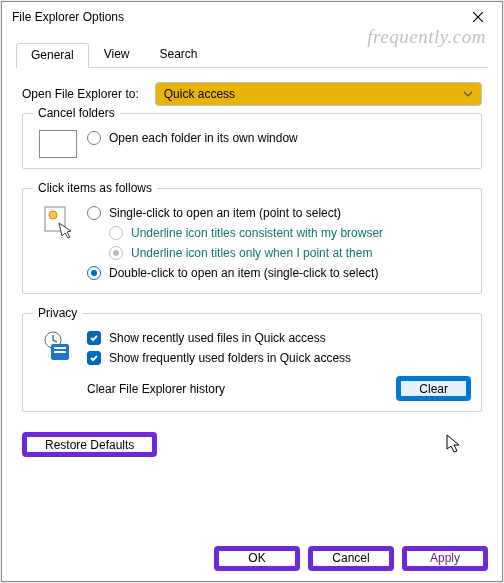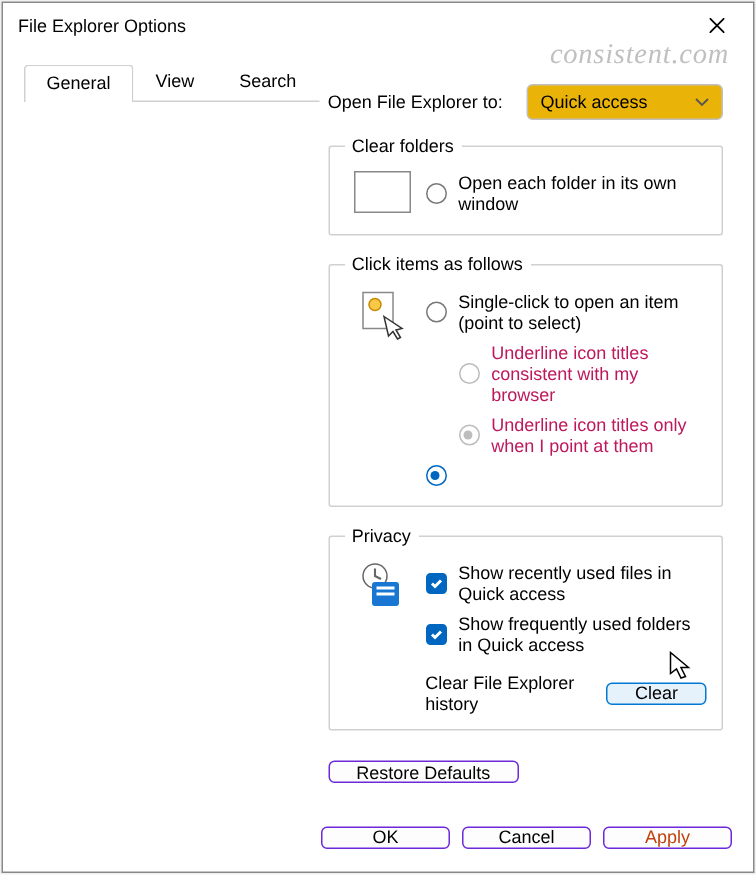--- a/index.html
+++ b/index.html
@@ -3,91 +3,91 @@
 <meta charset="utf-8">
 <style>
 *{box-sizing:border-box;margin:0;padding:0;font-family:"Segoe UI",Tahoma,sans-serif;font-size:12px;color:#000}
 body{background:#f0f0f0;width:504px;height:583px;position:relative}
 .dialog{width:502px;height:581px;background:#fff;border:1px solid #888;position:absolute;top:1px;left:1px;display:flex;flex-direction:column}
 .titlebar{height:30px;display:flex;align-items:center;padding:0 2px 0 10px}
 .titlebar-title{flex:1;font-size:12px}
 .close-btn{width:44px;height:28px;display:flex;align-items:center;justify-content:center}
 .close-btn svg{width:10px;height:10px;stroke:#000;stroke-width:1.2}
 .watermark{position:absolute;top:24px;right:16px;font-size:19px;color:#c0c0c0;font-family:Georgia,serif;font-style:italic;letter-spacing:.5px;pointer-events:none}
-.content{flex:1;padding:10px 14px 8px;display:flex;flex-direction:row}
+.content{flex:1;padding:10px 14px 8px;display:flex;flex-direction:column}
 .tabs{display:flex;border-bottom:1px solid #d0d0d0;height:26px}
 .tab{padding:4px 14px;border:1px solid transparent;border-bottom:none;cursor:default;font-size:12px}
 .tab.active{border-color:#d0d0d0;background:#fff;border-radius:3px 3px 0 0;position:relative;top:1px}
 .panel{flex:1;padding:14px 6px 0}
-.row{display:flex;align-items:center;margin-bottom:10px}
+.row{display:flex;align-items:center;}
 .row-label{margin-right:16px}
 .select{flex:1;height:24px;border:1px solid #c0c0c0;border-radius:4px;padding:0 8px;display:flex;align-items:center;justify-content:space-between;background:#eab308}
 .chev{width:10px;height:10px}
 fieldset{border:1px solid #d0d0d0;border-radius:2px;margin-bottom:12px;padding:8px 10px 10px}
 legend{padding:0 5px;font-size:12px}
 .opt{display:flex;align-items:center;padding:3px 0}
 .radio,.check{width:14px;height:14px;margin-right:8px;flex-shrink:0}
 .radio{border-radius:50%;border:1.5px solid #787878;position:relative}
 .radio.sel{border-color:#0067c0}
 .radio.sel::after{content:"";position:absolute;top:2.5px;left:2.5px;width:6px;height:6px;border-radius:50%;background:#0067c0}
 .radio.dis{border-color:#bdbdbd}
 .radio.dis.sel::after{background:#bdbdbd}
 .check{border:1.5px solid #787878;border-radius:3px;display:flex;align-items:center;justify-content:center}
 .check.sel{background:#0067c0;border-color:#0067c0}
 .check.sel svg{stroke:#fff;stroke-width:2;fill:none;width:10px;height:10px}
-.dis-txt{color:#be185d}
+.dis-txt{color:#0f766e}
 .ico-box{width:50px;display:flex;align-items:flex-start;justify-content:center;padding-top:2px}
 .ico-folder{width:38px;height:28px;border:1px solid #888;background:#fff}
 .grp-body{display:flex;gap:4px}
 .grp-opts{flex:1}
 .sub{padding-left:22px}
 .privacy-footer{display:flex;align-items:center;justify-content:space-between;margin-top:8px;padding-left:54px}
-.btn{height:15px;padding:0 18px;border:1px solid #6d28d9;border-radius:4px;background:#fdfdfd;display:inline-flex;align-items:center;justify-content:center;font-size:12px;cursor:default}
+.btn{height:25px;padding:0 18px;border:5px solid #6d28d9;border-radius:4px;background:#fdfdfd;display:inline-flex;align-items:center;justify-content:center;font-size:12px;cursor:default}
 .btn.focus{border-color:#0078d4;background:#e6f2fb}
-.btn.dis{color:#c2410c}
+.btn.dis{color:#701a75}
 .restore-row{display:flex;justify-content:flex-start;margin-top:20px;padding-right:6px}
 .footer{height:46px;display:flex;align-items:center;justify-content:flex-end;gap:8px;padding:0 14px;border-top:none}
 .footer .btn{min-width:86px}
 .cursor{position:absolute;pointer-events:none}
 </style>
 </head>
 <body>
 
 <div class="dialog">
   <div class="titlebar">
     <span class="titlebar-title">File Explorer Options</span>
     <div class="close-btn">
       <svg>
           <line x1="0" y1="0" x2="10" y2="10"></line>
           <line x1="10" y1="0" x2="0" y2="10"></line>
         </svg>
     </div>
   </div>
-  <div class="watermark">consistent.com</div>
+  <div class="watermark">frequently.com</div>
 
   <div class="content">
     <div class="tabs">
       <div class="tab active">General</div>
       <div class="tab">View</div>
       <div class="tab">Search</div>
     </div>
 
     <div class="panel">
       <div class="row">
         <span class="row-label">Open File Explorer to:</span>
         <div class="select">
           <span>Quick access</span>
           <svg class="chev" viewBox="0 0 10 10">
               <path d="M1 3 L5 7 L9 3" fill="none" stroke="#555" stroke-width="1.2"></path>
             </svg>
         </div>
       </div>
 
       <fieldset>
-        <legend>Clear folders</legend>
+        <legend>Cancel folders</legend>
         <div class="grp-body">
           <div class="ico-box">
               <div class="ico-folder"></div>
             </div>
           <div class="grp-opts">
             <label class="opt">
               <span class="radio"></span>
               <span>Open each folder in its own window</span>
             </label>
           </div>
@@ -112,20 +112,21 @@
             <label class="opt sub">
               <span class="radio dis"></span>
               <span class="dis-txt">Underline icon titles consistent with my browser</span>
             </label>
             <label class="opt sub">
               <span class="radio dis sel"></span>
               <span class="dis-txt">Underline icon titles only when I point at them</span>
             </label>
             <label class="opt">
               <span class="radio sel"></span>
+              <span>Double-click to open an item (single-click to select)</span>
             </label>
           </div>
         </div>
       </fieldset>
 
       <fieldset>
         <legend>Privacy</legend>
         <div class="grp-body">
           <div class="ico-box">
             <svg width="34" height="34" viewBox="0 0 34 34">

